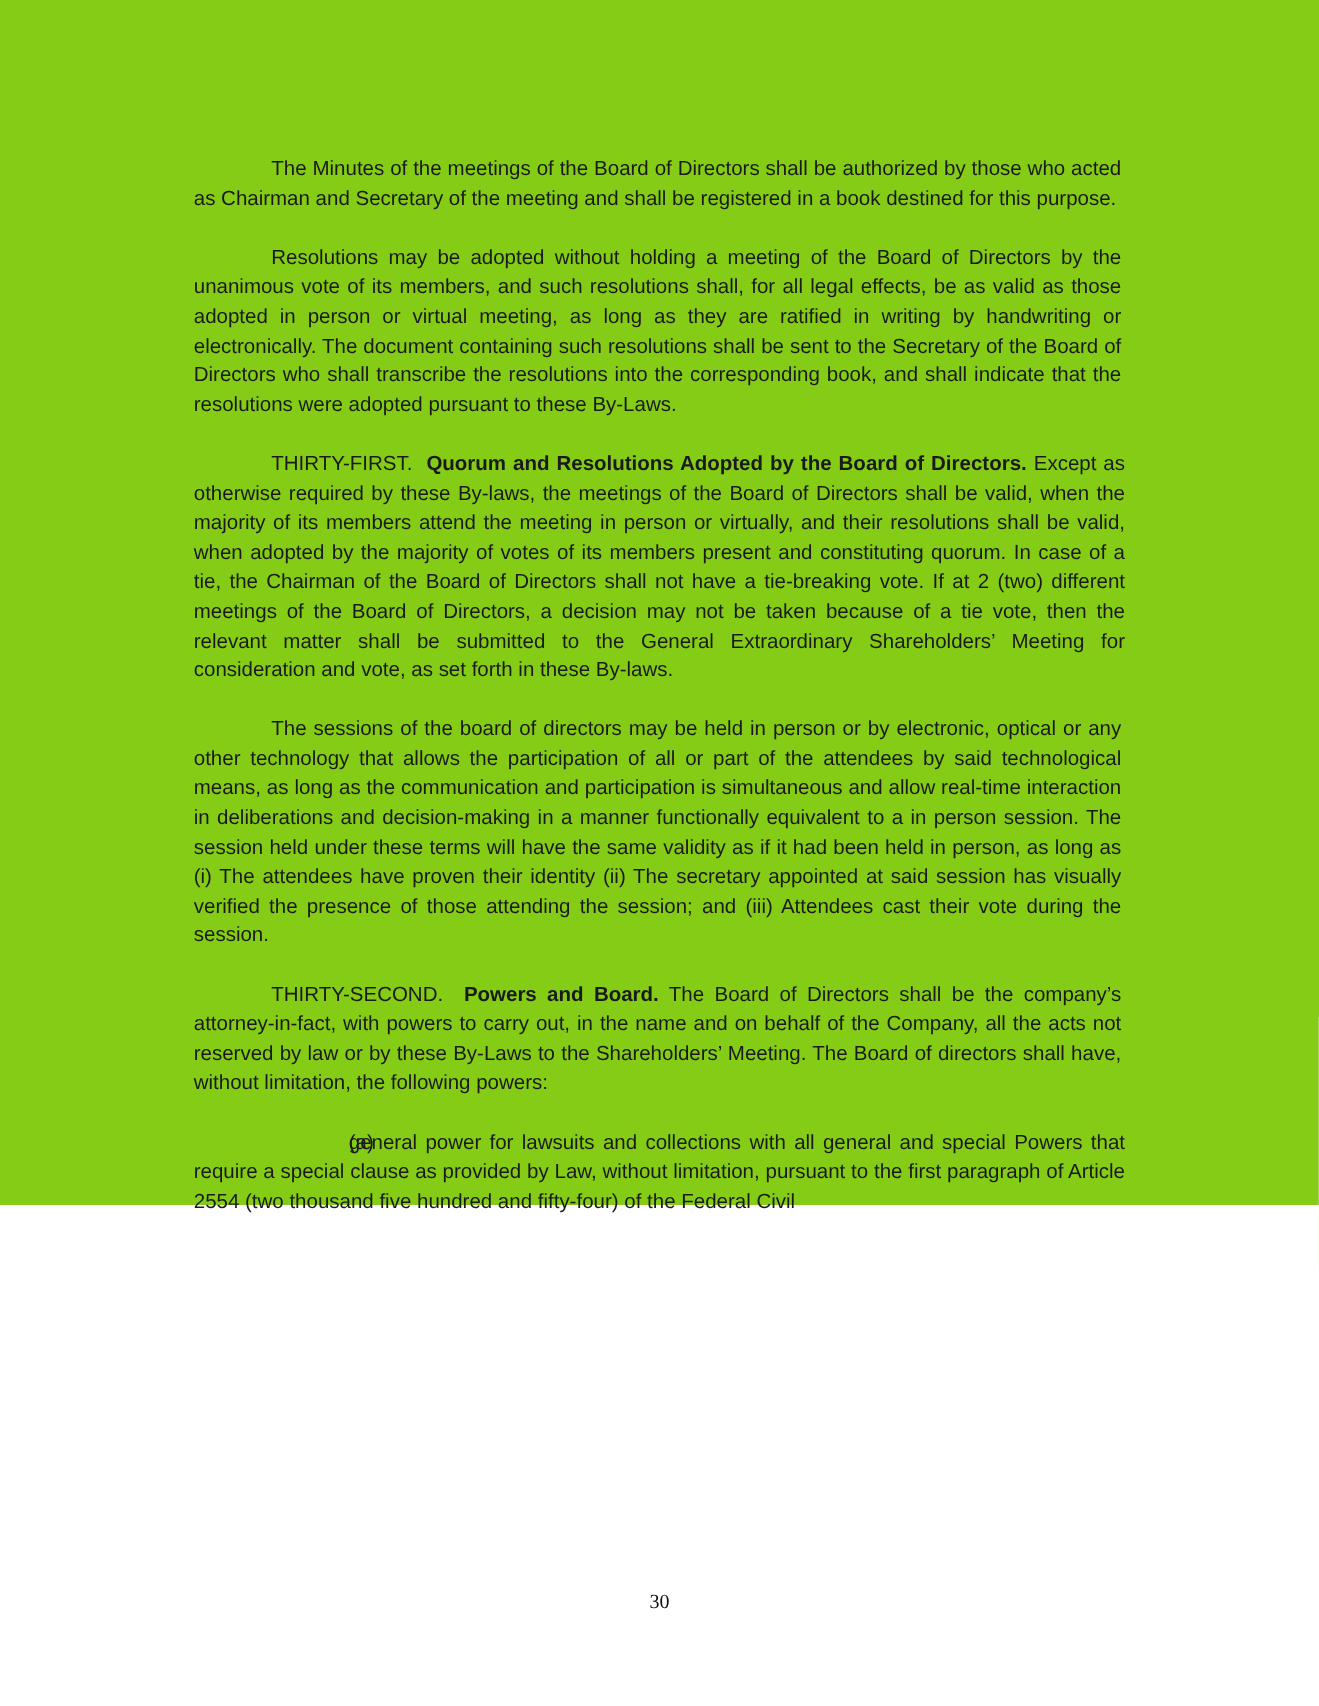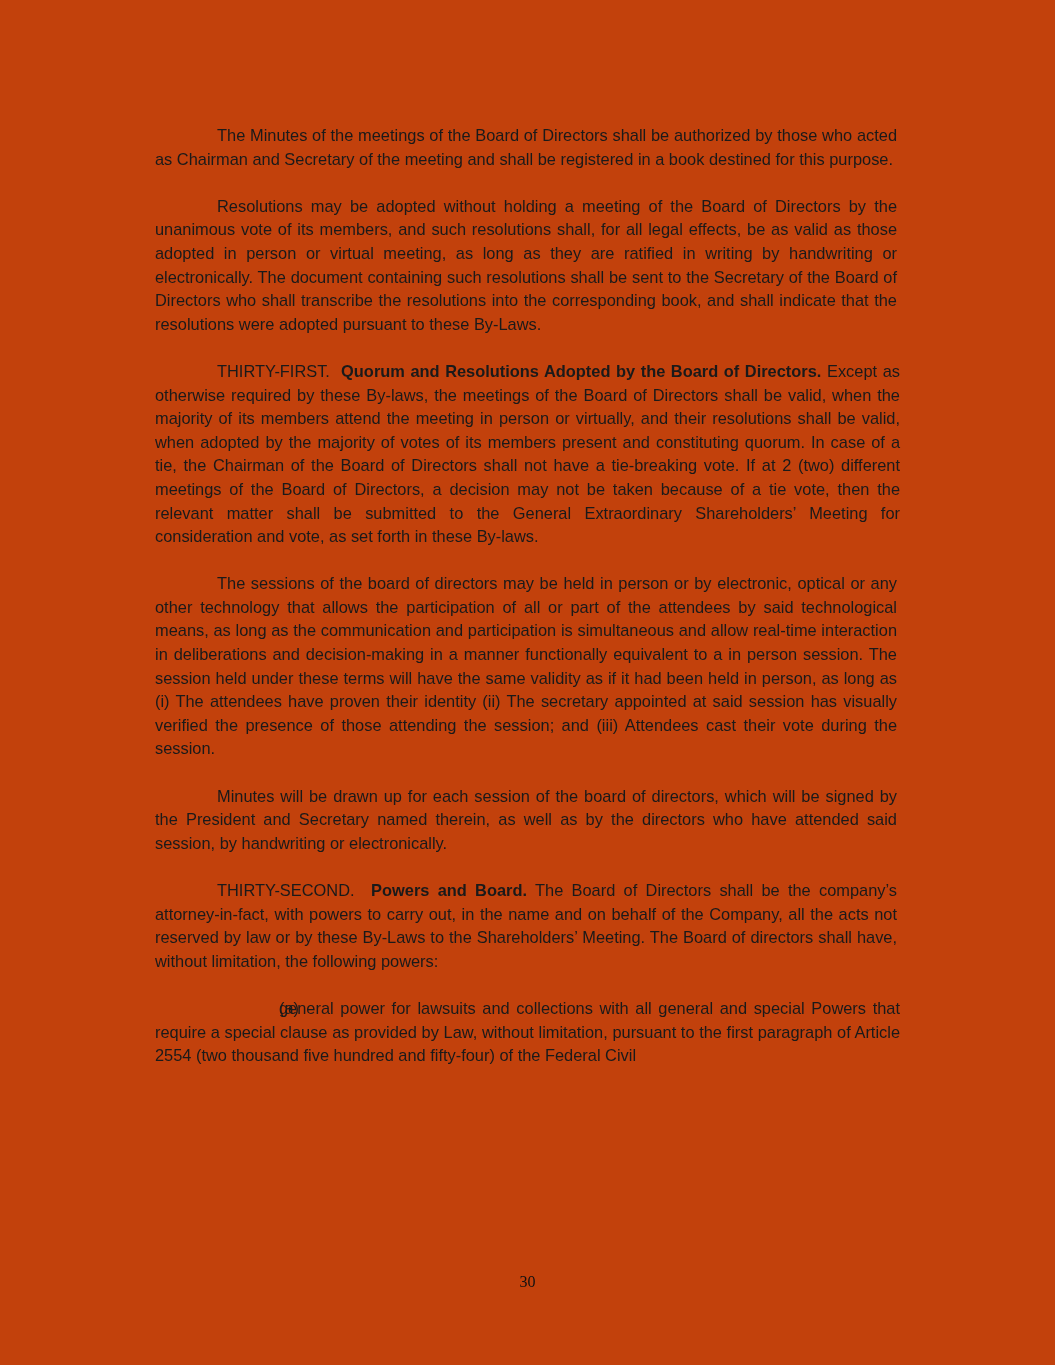--- a/index.html
+++ b/index.html
@@ -1,17 +1,17 @@
 <!DOCTYPE html>
 <html><head>
 <meta charset="utf-8">
 <style>
   html, body { margin: 0; padding: 0; background: #ffffff; }
   body { width: 1055px; height: 1365px; position: relative; overflow: hidden; }
-  .page { position: absolute; left: 0; top: 0; width: 1055px; height: 1365px; background: #c2410c; }
+  .page { position: absolute; left: 0; top: 0; width: 1055px; height: 964px; background: #84cc16; }
   .content {
     position: absolute;
     left: 155px;
     top: 124px;
     width: 742px;
     font-family: "Liberation Sans", sans-serif;
     font-size: 16.4px;
     line-height: 23.6px;
     color: #1a1a1a;
   }
@@ -43,21 +43,20 @@
 
     <p class="para wide">
       <span class="heading-label">THIRTY-FIRST.</span>&nbsp;
       <span class="heading-title">Quorum and Resolutions Adopted by the Board of Directors</span><span class="heading-dot">.</span>
       <span>Except as otherwise required by these By-laws, the meetings of the Board of Directors shall be valid, when the majority of its members attend the meeting in person or virtually, and their resolutions shall be valid, when adopted by the majority of votes of its members present and constituting quorum.  In case of a tie, the Chairman of the Board of Directors shall not have a tie-breaking vote.  If at 2 (two) different meetings of the Board of Directors, a decision may not be taken because of a tie vote, then the relevant matter shall be submitted to the General Extraordinary Shareholders’ Meeting for consideration and vote, as set forth in these By-laws.</span>
     </p>
 
 
     <p class="para">The sessions of the board of directors may be held in person or by electronic, optical or any other technology that allows the participation of all or part of the attendees by said technological means, as long as the communication and participation is simultaneous and allow real-time interaction in deliberations and decision-making in a manner functionally equivalent to a in person session. The session held under these terms will have the same validity as if it had been held in person, as long as (i) The attendees have proven their identity (ii) The secretary appointed at said session has visually verified the presence of those attending the session; and (iii) Attendees cast their vote during the session.</p>
 
-    <p class="para">Minutes will be drawn up for each session of the board of directors, which will be signed by the President and Secretary named therein, as well as by the directors who have attended said session, by handwriting or electronically.</p>
 
     <p class="para">
       <span class="heading-label">THIRTY-SECOND.</span>&nbsp;
       <span class="heading-title">Powers and Board</span><span class="heading-dot">.</span>
       <span>The Board of Directors shall be the company’s attorney-in-fact, with powers to carry out, in the name and on behalf of the Company, all the acts not reserved by law or by these By-Laws to the Shareholders’ Meeting.  The Board of directors shall have, without limitation, the following powers:</span>
     </p>
 
     <p class="para wide">
       <span class="item-label">(a)</span><span>general power for lawsuits and collections with all general and special Powers that require a special clause as provided by Law, without limitation, pursuant to the first paragraph of Article 2554 (two thousand five hundred and fifty-four) of the Federal Civil</span>
     </p>

